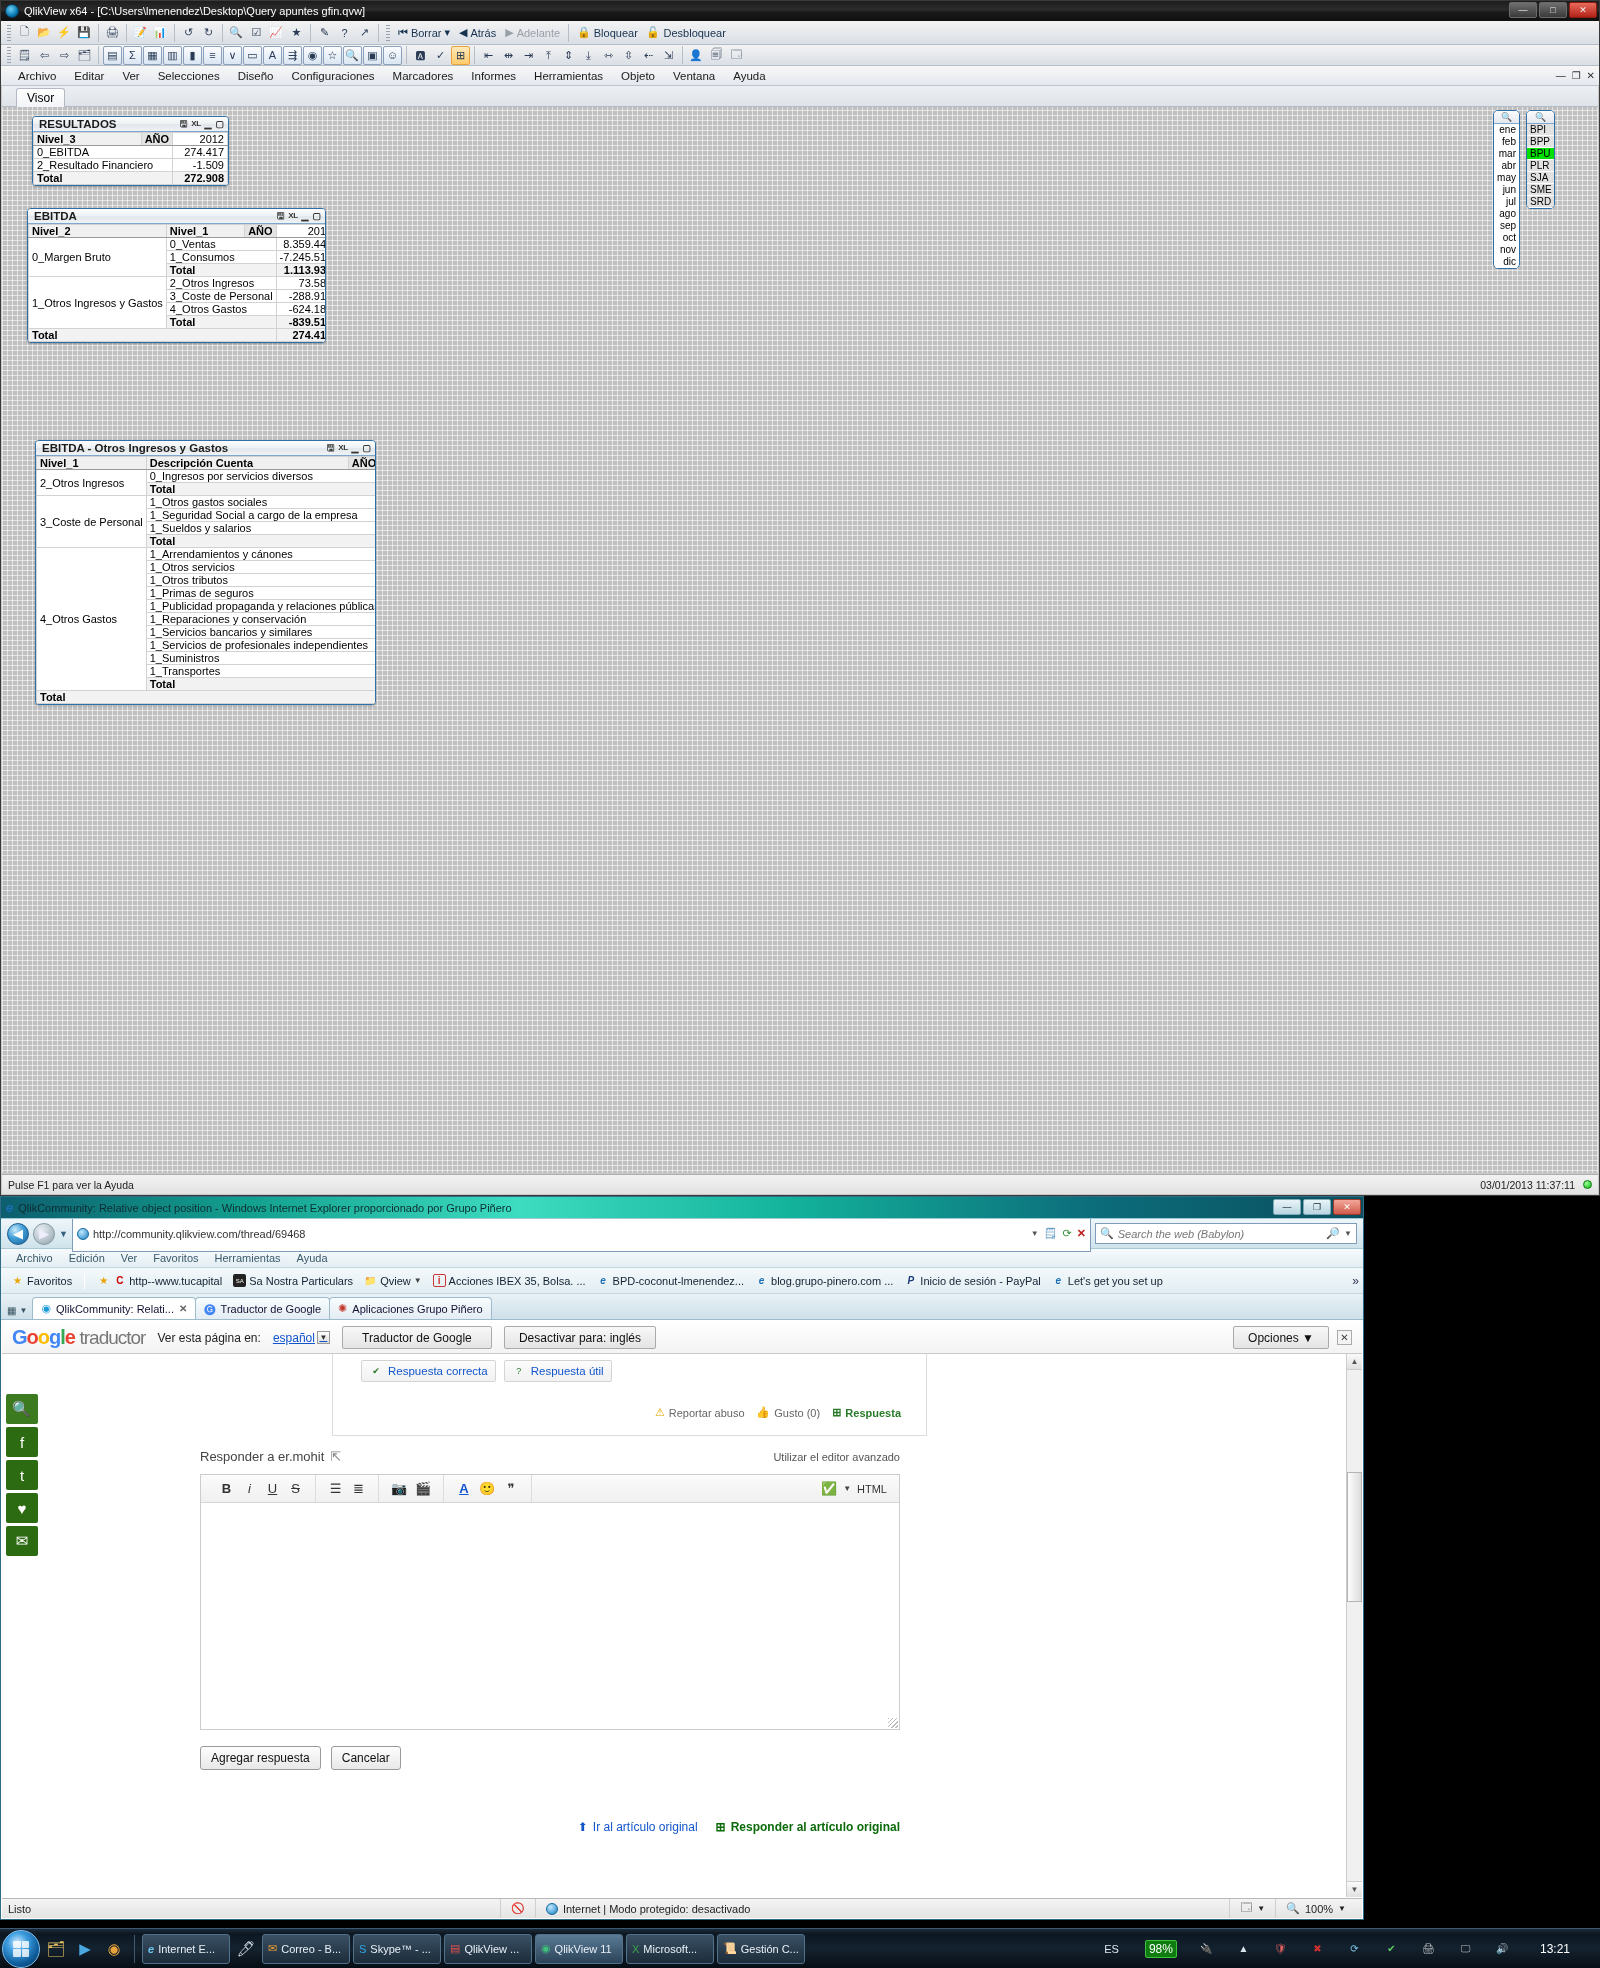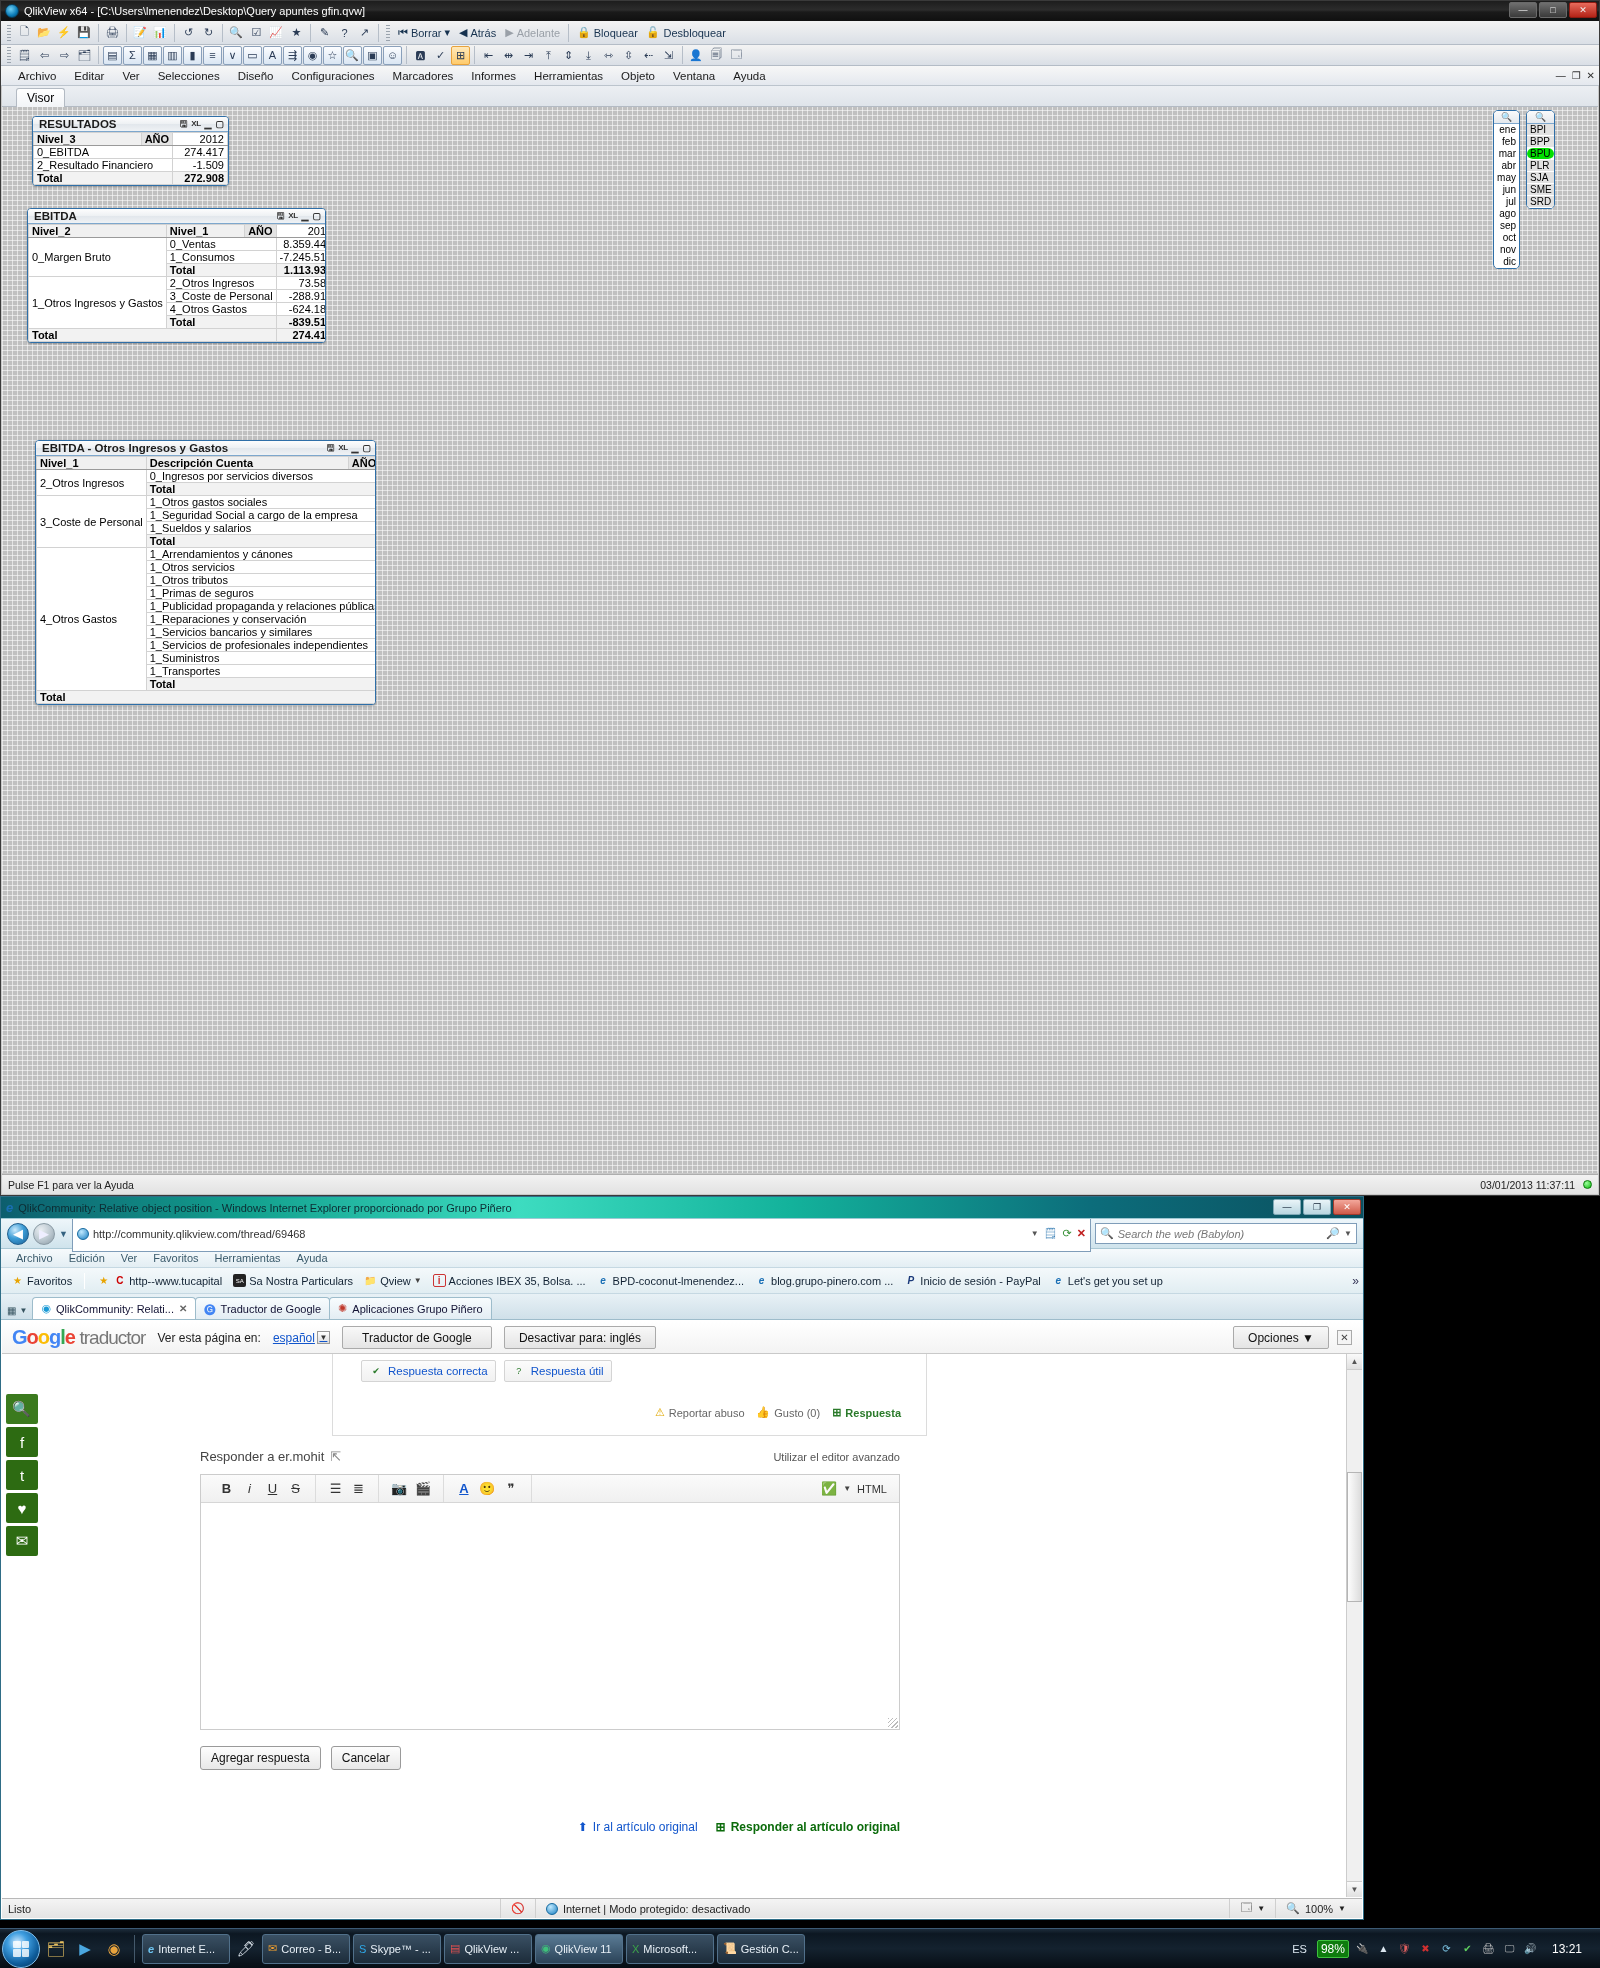--- a/index.html
+++ b/index.html
@@ -114,21 +114,21 @@
     position:absolute; background:#fff; border:1px solid #2f6fa8; border-radius:5px;
     overflow:hidden;
   }
   .lb-cap {
     height:13px; background:linear-gradient(to bottom,#fbfbfb,#e4e9ee);
     border-bottom:1px solid #7da7cd; display:flex;align-items:center;justify-content:center;
     font-size:9px; color:#333;
   }
   .lb-item { height:12px;line-height:12px;font-size:10px;padding:0 3px;border-bottom:1px solid #fff;}
   .lb.right-align .lb-item { text-align:right; }
-  .lb-item.sel { background:#00e000;border-radius:6px; }
+  .lb-item.sel { background:#00e000; }
   .lb-item.gray { background:#e2e2e2; }
 
   #qv-status {
     position:absolute; left:1px; right:1px; bottom:1px; height:20px;
     background:linear-gradient(to bottom,#f2f2f2,#e2e2e2);
     border-top:1px solid #adadad;
     display:flex; align-items:center; font-size:10.5px; color:#222; padding:0 6px;
   }
   #qv-status .right { margin-left:auto; display:flex; align-items:center; gap:8px;}
   .status-led { width:9px;height:9px;border-radius:50%;
@@ -326,21 +326,21 @@
   .tb-sep2 { width:1px;height:28px;background:#44596b;margin:0 4px;}
   .task {
     height:30px; min-width:88px; max-width:92px;
     background:linear-gradient(to bottom,#3a5064,#1c2c3a);
     border:1px solid #51708a; border-radius:3px;
     display:flex;align-items:center;gap:4px; padding:0 5px;
     color:#e8f0f7; font-size:11px; overflow:hidden; white-space:nowrap;
   }
   .task.active { background:linear-gradient(to bottom,#5a7b95,#2b4358); }
   .task .tname{overflow:hidden;text-overflow:ellipsis;}
-  .tray { margin-left:auto; display:flex; align-items:center; gap:6px; padding-right:10px;
+  .tray { margin-left:auto; display:flex; align-items:center; gap:22px; padding-right:22px;
      color:#dbe6ef; font-size:11px;}
   .tray .lang { font-size:11px; padding:0 4px;}
   .battery { background:#0e7c0e; color:#fff; border:1px solid #3ec23e;
      font-size:12px; padding:1px 3px; border-radius:2px;}
   .trayico { width:15px;height:15px; display:flex;align-items:center;justify-content:center;
      font-size:10px;}
   .clock { font-size:12px; color:#fff; padding:0 8px;}
   .blackpad { position:absolute; left:1364px; top:1196px; width:236px; height:732px; background:#000;}
 </style>
 </head>

